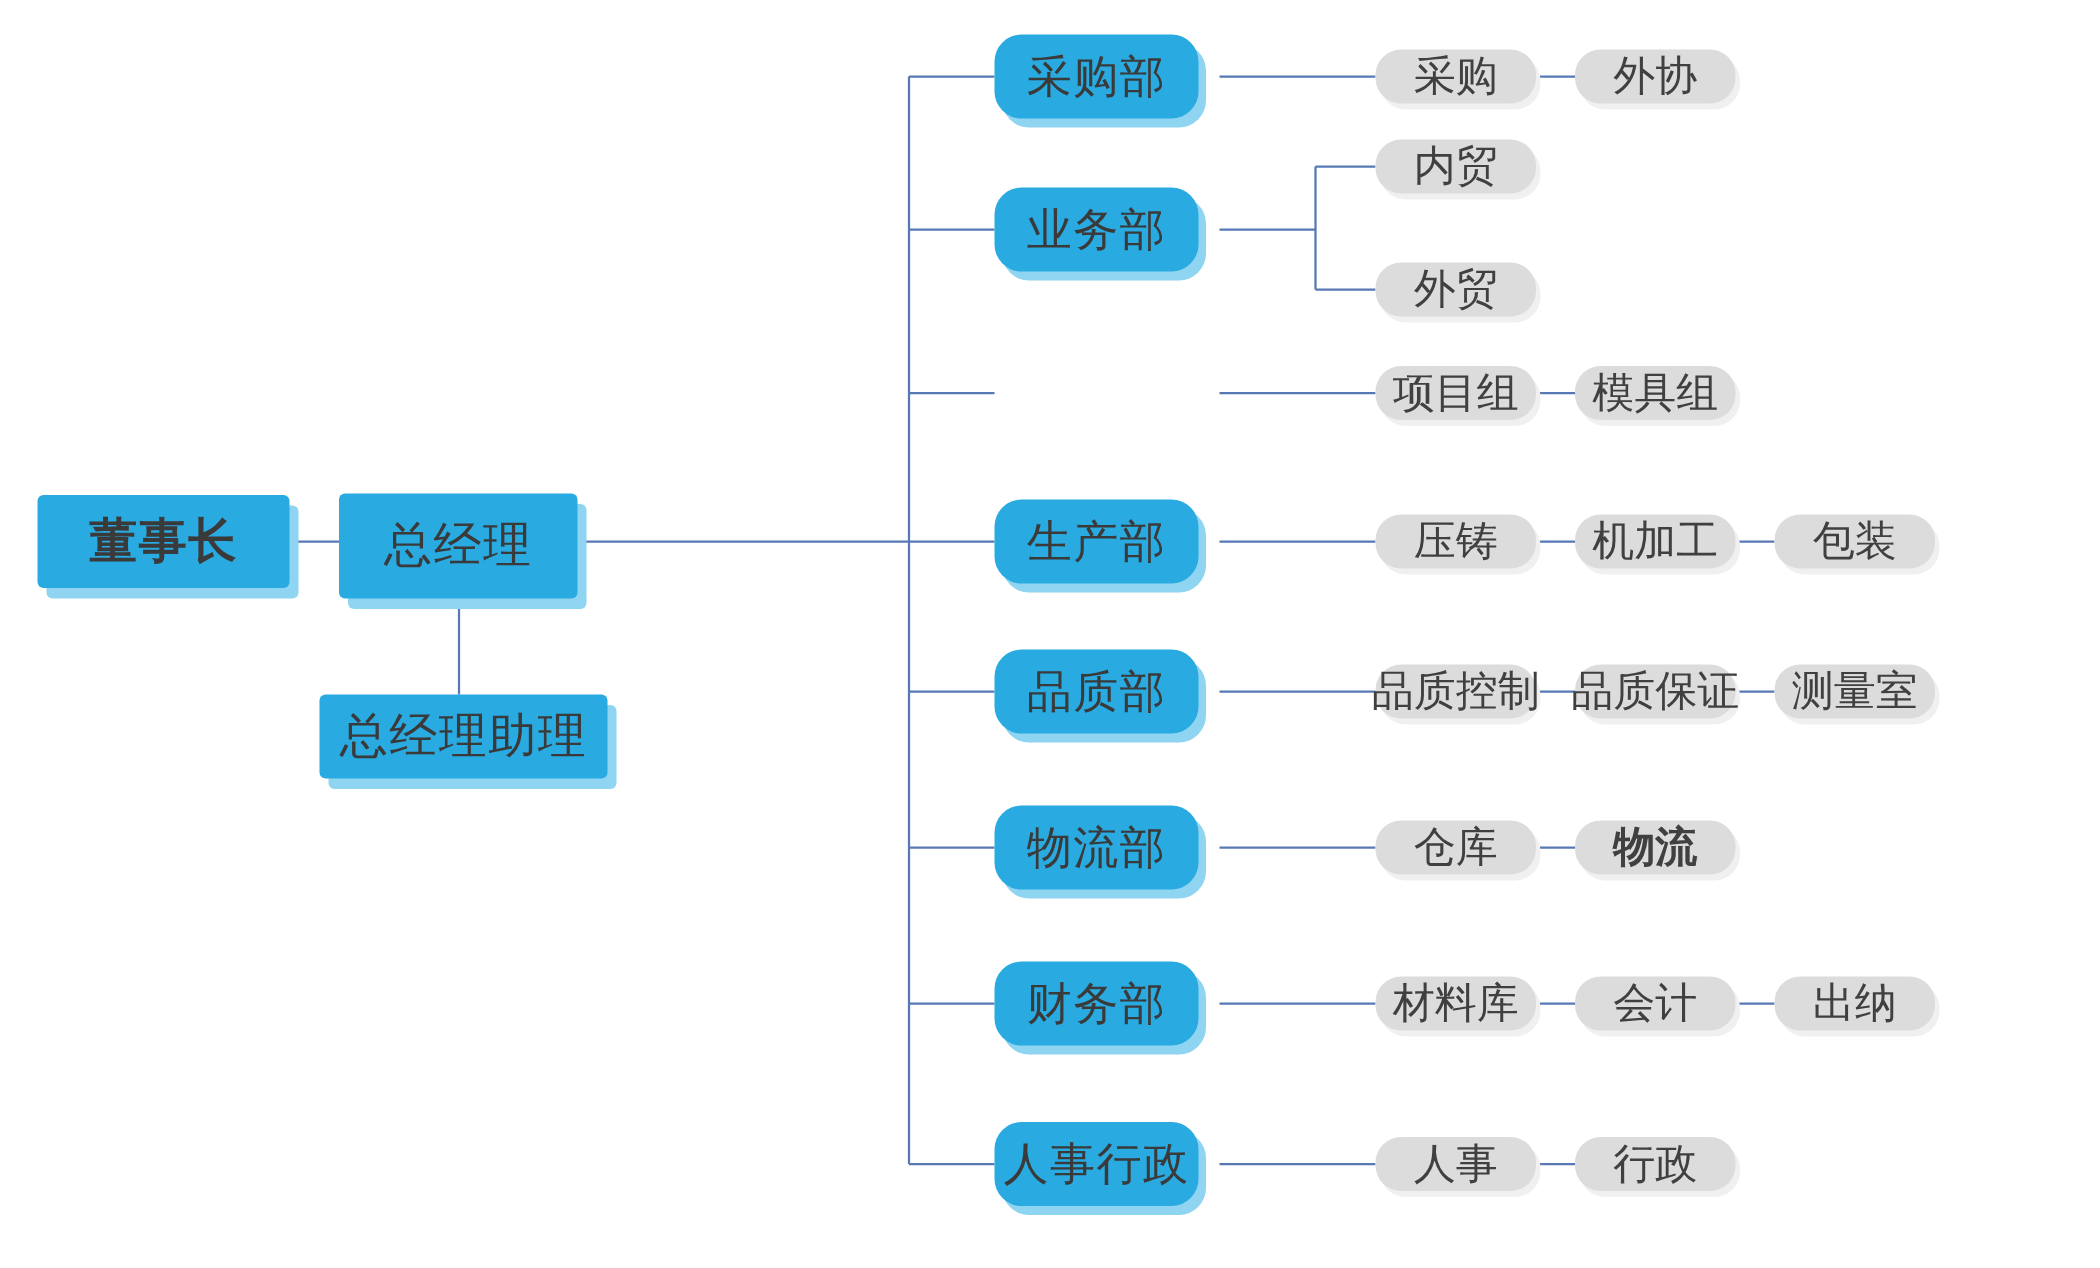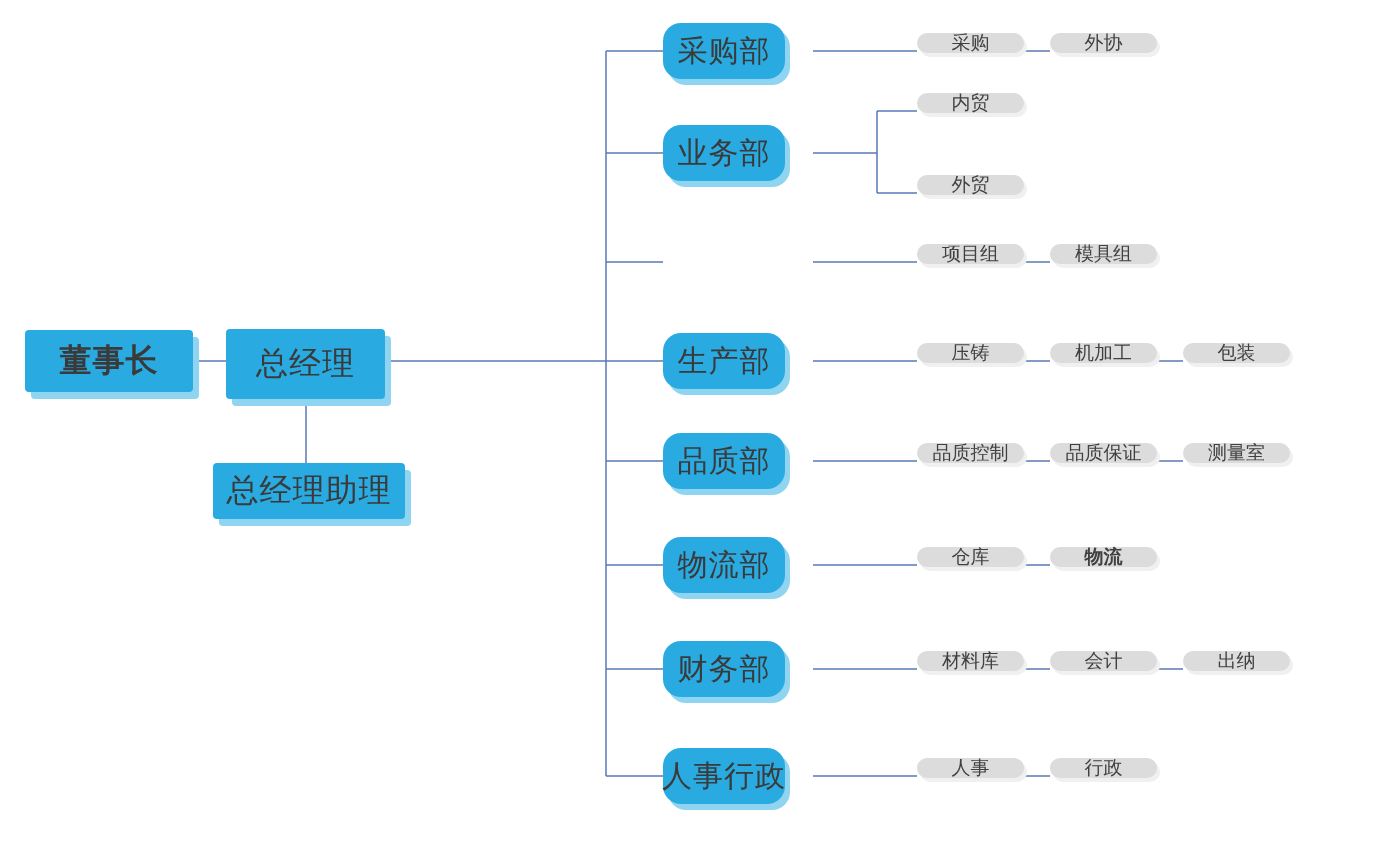--- a/index.html
+++ b/index.html
@@ -41,35 +41,35 @@
     border-radius: 4px;
     box-shadow: 6px 7px 0 #8fd4f0;
     font-size: 32px;
     letter-spacing: 1px;
   }
   .exec.bold {
     font-weight: bold;
   }
   .dept {
     left: 663px;
-    width: 122px;
+    width: 136px;
     height: 56px;
     background: #29abe2;
     border-radius: 18px;
     box-shadow: 5px 6px 0 #8fd4f0;
     font-size: 30px;
     letter-spacing: 1px;
   }
   .sub {
     width: 107px;
-    height: 20px;
+    height: 36px;
     background: #dcdcdc;
     border-radius: 17px;
     box-shadow: 3px 4px 0 #f0f0f0;
-    font-size: 19px;
+    font-size: 28px;
     color: #404040;
   }
 </style>
 </head>
 <body>
 
 <div class="canvas">
 
   <svg class="lines">
     <g>

